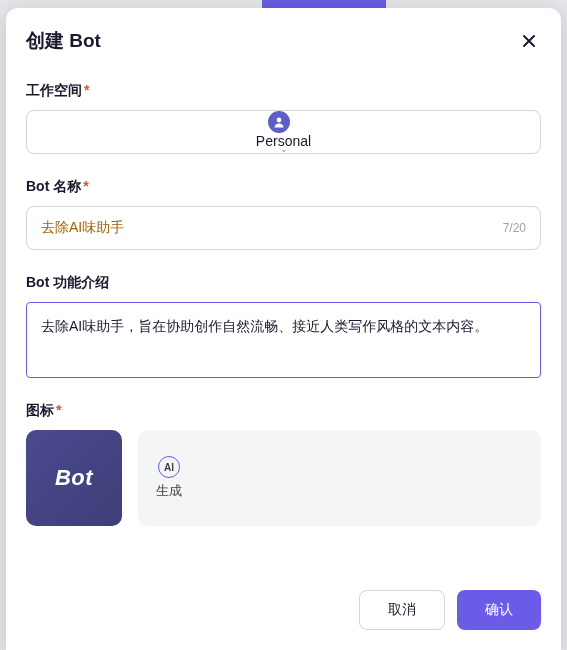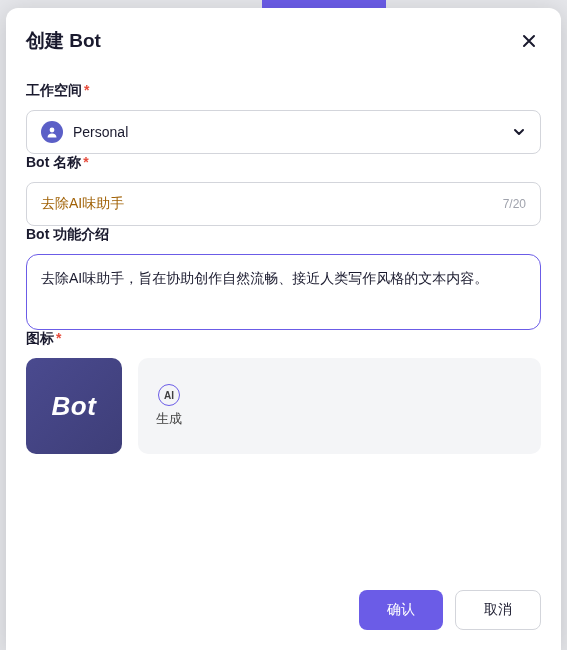--- a/index.html
+++ b/index.html
@@ -49,39 +49,40 @@
       width: 24px;
       height: 24px;
       cursor: pointer;
       display: flex;
       align-items: center;
       justify-content: center;
       background: none;
       border: none;
       color: #1a1a2e;
     }
-    .field-group { }
+    .field-group { margin-bottom: 24px; }
     .field-label {
       font-size: 14px;
       font-weight: 600;
       color: #1a1a2e;
       margin-bottom: 10px;
       display: block;
     }
     .required { color: #e74c3c; margin-left: 2px; }
     .select-wrap {
       position: relative;
       border: 1.5px solid #d3d5db;
       border-radius: 8px;
       background: #fff;
       height: 44px;
       display: flex;
       align-items: center;
       padding: 0 14px;
       cursor: pointer;
+      flex-direction: column;
     }
     .person-icon {
       width: 22px;
       height: 22px;
       background: #5b5fc7;
       border-radius: 50%;
       display: flex;
       align-items: center;
       justify-content: center;
       margin-right: 10px;
@@ -114,21 +115,21 @@
       font-family: inherit;
       background: transparent;
     }
     .char-count {
       font-size: 12px;
       color: #a0a3ad;
       margin-left: 8px;
     }
     .textarea-wrap {
       border: 1.5px solid #6b5ce7;
-      border-radius: 12px;
+      border-radius: 4px;
       background: #fff;
       padding: 12px 14px 6px;
       position: relative;
     }
     .textarea-input {
       width: 100%;
       border: none;
       outline: none;
       resize: none;
       font-size: 14px;
@@ -150,21 +151,21 @@
     }
     .icon-preview {
       width: 96px;
       height: 96px;
       background: linear-gradient(135deg, #4a4a8f 0%, #3e3e78 100%);
       border-radius: 10px;
       display: flex;
       align-items: center;
       justify-content: center;
       color: #fff;
-      font-size: 26px;
+      font-size: 22px;
       font-weight: 700;
       font-style: italic;
       letter-spacing: 0.5px;
     }
     .icon-options {
       flex: 1;
       background: #f4f5f7;
       border-radius: 10px;
       display: flex;
       align-items: center;
@@ -281,16 +282,16 @@
       <div class="icon-options">
         <button class="gen-btn">
           <span class="gen-icon-circle">AI</span>
           <span class="gen-label">生成</span>
         </button>
       </div>
     </div>
   </div>
 
   <div class="modal-footer">
+    <button class="btn btn-cancel">取消</button>
     <button class="btn btn-confirm">确认</button>
-    <button class="btn btn-cancel">取消</button>
   </div>
 </div>
 
 </body></html>

